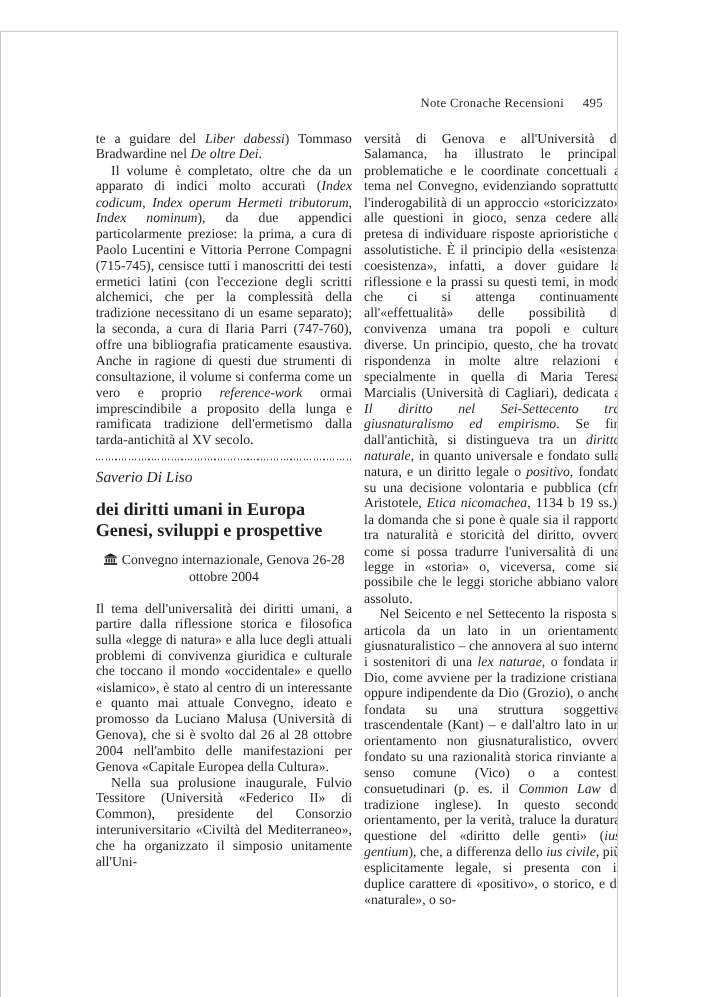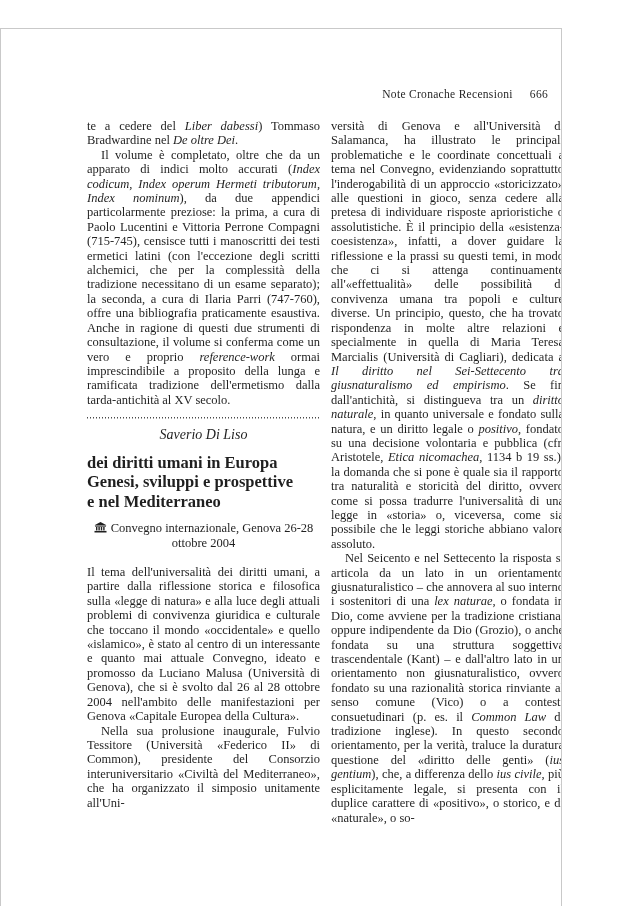--- a/index.html
+++ b/index.html
@@ -44,21 +44,21 @@
     margin-bottom: 9px;
     background: repeating-linear-gradient(90deg, #4a4a4a 0 1px, transparent 1px 3px);
     background-position: 0 0;
     background-size: 100% 1.5px;
     background-repeat: no-repeat;
   }
   .author {
     font-style: italic;
     font-size: 14px;
     margin: 0 0 10px 0;
-    text-align: center;
+    text-align: left;
   }
   .article-title {
     font-weight: bold;
     font-size: 16.5px;
     line-height: 19.5px;
     margin: 0 0 10px 0;
     text-align: left;
   }
   .event {
     font-size: 12.5px;
@@ -69,37 +69,36 @@
   .event .glyph { display: inline-block; vertical-align: -1px; margin-right: 4px; }
   .event svg { display: block; fill: #1f1f1f; }
 </style>
 </head>
 <body>
 
 <div class="page">
 
   <div class="running-head">
     <span class="running-title">Note Cronache Recensioni</span>
-    <span class="page-number">666</span>
+    <span class="page-number">495</span>
   </div>
 
   <div class="col col-left">
 
     <div>
-        <p class="para"><span>te a cedere del </span><span class="it">Liber dabessi</span><span>) Tommaso Bradwardine nel </span><span class="it">De oltre Dei</span><span>.</span></p>
+        <p class="para"><span>te a guidare del </span><span class="it">Liber dabessi</span><span>) Tommaso Bradwardine nel </span><span class="it">De oltre Dei</span><span>.</span></p>
         <p class="para indent"><span>Il volume è completato, oltre che da un apparato di indici molto accurati (</span><span class="it">Index codicum</span><span>, </span><span class="it">Index operum Hermeti tributorum</span><span>, </span><span class="it">Index nominum</span><span>), da due appendici particolarmente preziose: la prima, a cura di Paolo Lucentini e Vittoria Perrone Compagni (715-745), censisce tutti i manoscritti dei testi ermetici latini (con l'eccezione degli scritti alchemici, che per la complessità della tradizione necessitano di un esame separato); la seconda, a cura di Ilaria Parri (747-760), offre una bibliografia praticamente esaustiva. Anche in ragione di questi due strumenti di consultazione, il volume si conferma come un vero e proprio </span><span class="it">reference-work</span><span> ormai imprescindibile a proposito della lunga e ramificata tradizione dell'ermetismo dalla tarda-antichità al XV secolo.</span></p>
       </div>
 
     <div class="section">
       <div class="divider"></div>
       <div class="author">Saverio Di Liso</div>
       <div class="article-title">
         <div>dei diritti umani in Europa</div>
         <div>Genesi, sviluppi e prospettive</div>
-        <div>e nel Mediterraneo</div>
       </div>
       <div class="event">
         <span class="glyph">
           <svg viewBox="0 0 13 11" width="13" height="11" aria-hidden="true">
             <polygon points="6.5,0 12.5,3.2 0.5,3.2"></polygon>
             <rect x="1" y="3.6" width="11" height="1"></rect>
             <rect x="2" y="5" width="1.4" height="3.4"></rect>
             <rect x="4.4" y="5" width="1.4" height="3.4"></rect>
             <rect x="6.8" y="5" width="1.4" height="3.4"></rect>
             <rect x="9.2" y="5" width="1.4" height="3.4"></rect>

